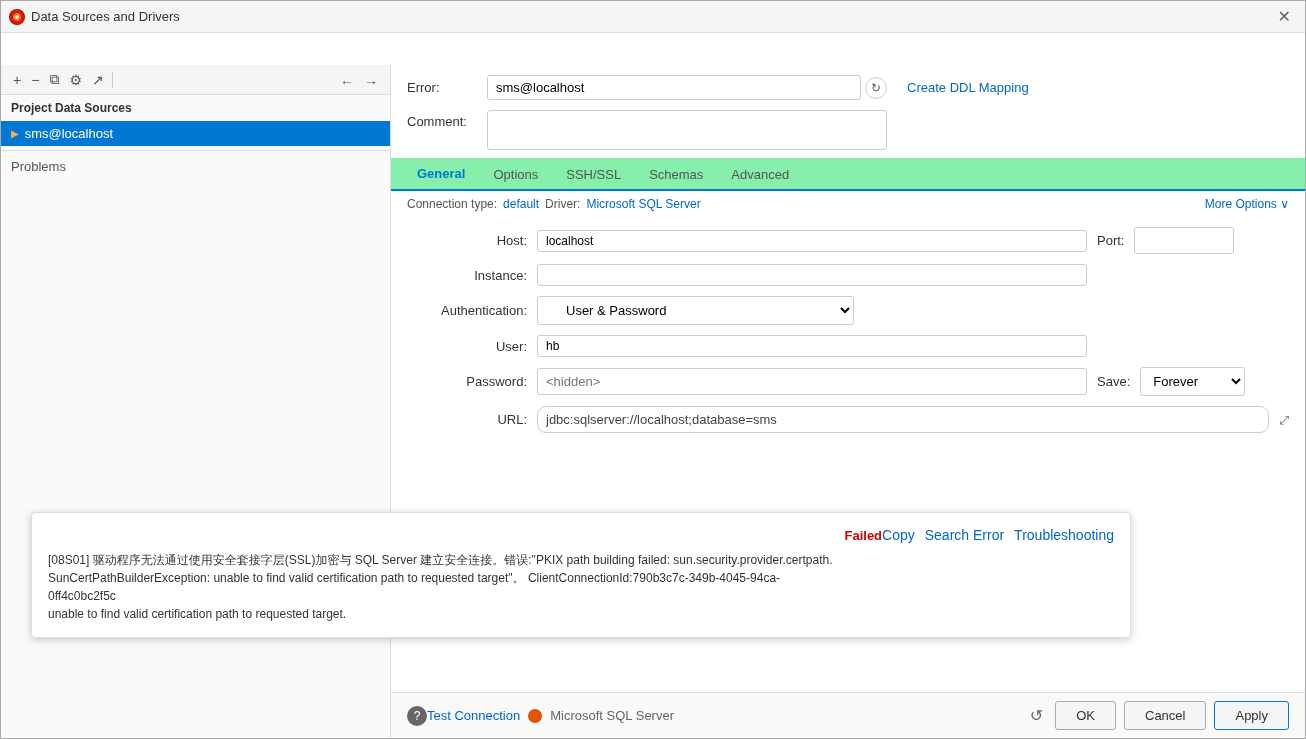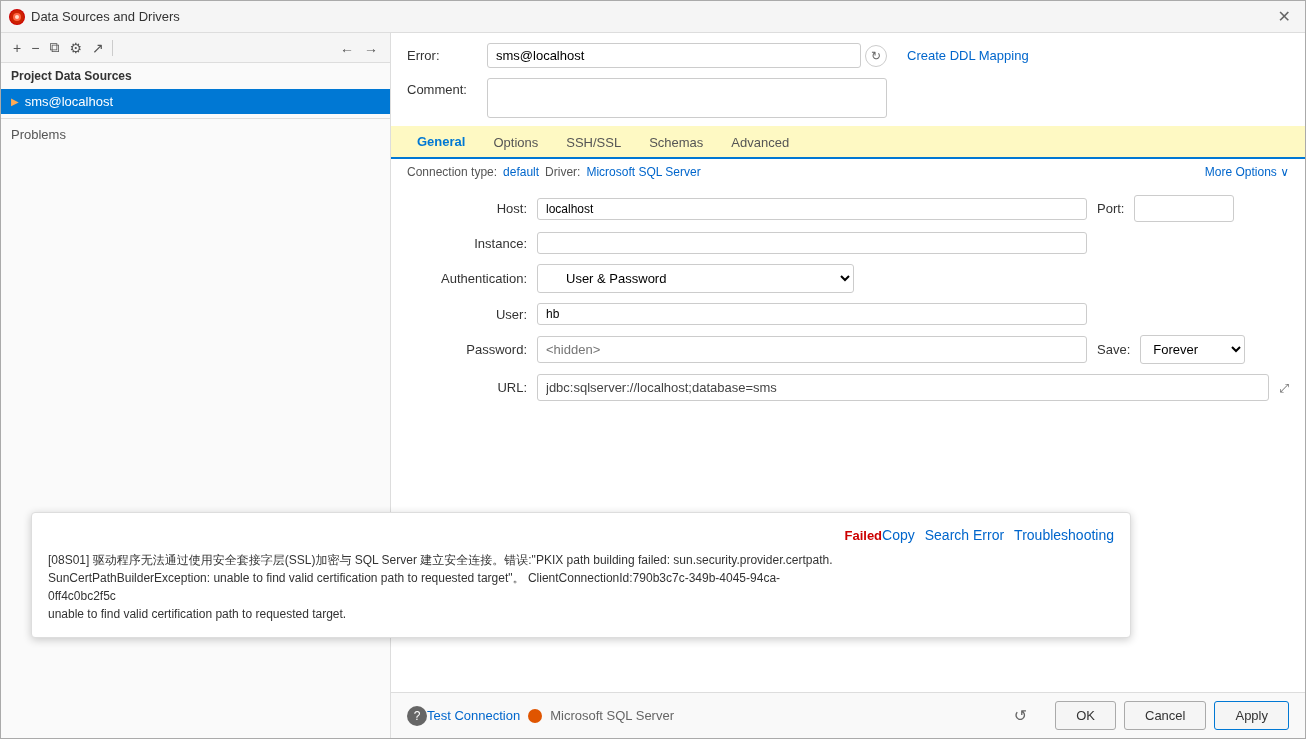--- a/index.html
+++ b/index.html
@@ -14,20 +14,21 @@
     }
     .window {
       width: 1306px;
       height: 739px;
       background: #ffffff;
       border: 1px solid #aaa;
       display: flex;
       flex-direction: column;
       box-shadow: 2px 2px 10px rgba(0,0,0,0.3);
       position: relative;
+      gap: 32px;
     }
     .title-bar {
       background: #f5f5f5;
       border-bottom: 1px solid #ddd;
       display: flex;
       align-items: center;
       justify-content: space-between;
       padding: 5px 8px;
       height: 32px;
     }
@@ -209,21 +210,21 @@
       padding: 4px 8px;
       font-size: 13px;
       height: 40px;
       border-radius: 3px;
       resize: none;
     }
     .tabs-bar {
       display: flex;
       border-bottom: 2px solid #0078d4;
       padding: 0 12px;
-      background: #fef9c3;
+      background: #86efac;
     }
     .tab-item {
       padding: 8px 14px;
       font-size: 13px;
       cursor: pointer;
       color: #555;
       border: none;
       background: none;
       margin-bottom: -2px;
     }
@@ -319,21 +320,21 @@
       font-size: 13px;
       border-radius: 3px;
       background: white;
       min-width: 100px;
     }
     .url-field {
       flex: 1;
       border: 1px solid #ccc;
       padding: 5px 8px;
       font-size: 13px;
-      border-radius: 3px;
+      border-radius: 9px;
       color: #444;
     }
     .url-expand-btn {
       background: none;
       border: none;
       cursor: pointer;
       font-size: 12px;
       color: #666;
     }
     
@@ -409,21 +410,21 @@
       margin-left: auto;
       background: none;
       border: none;
       cursor: pointer;
       font-size: 16px;
       color: #666;
     }
     .action-buttons {
       display: flex;
       gap: 8px;
-      margin-left: 28px;
+      margin-left: 12px;
     }
     .btn {
       padding: 6px 20px;
       font-size: 13px;
       border-radius: 3px;
       cursor: pointer;
       border: 1px solid #ccc;
       background: #f5f5f5;
     }
     .btn-primary {

